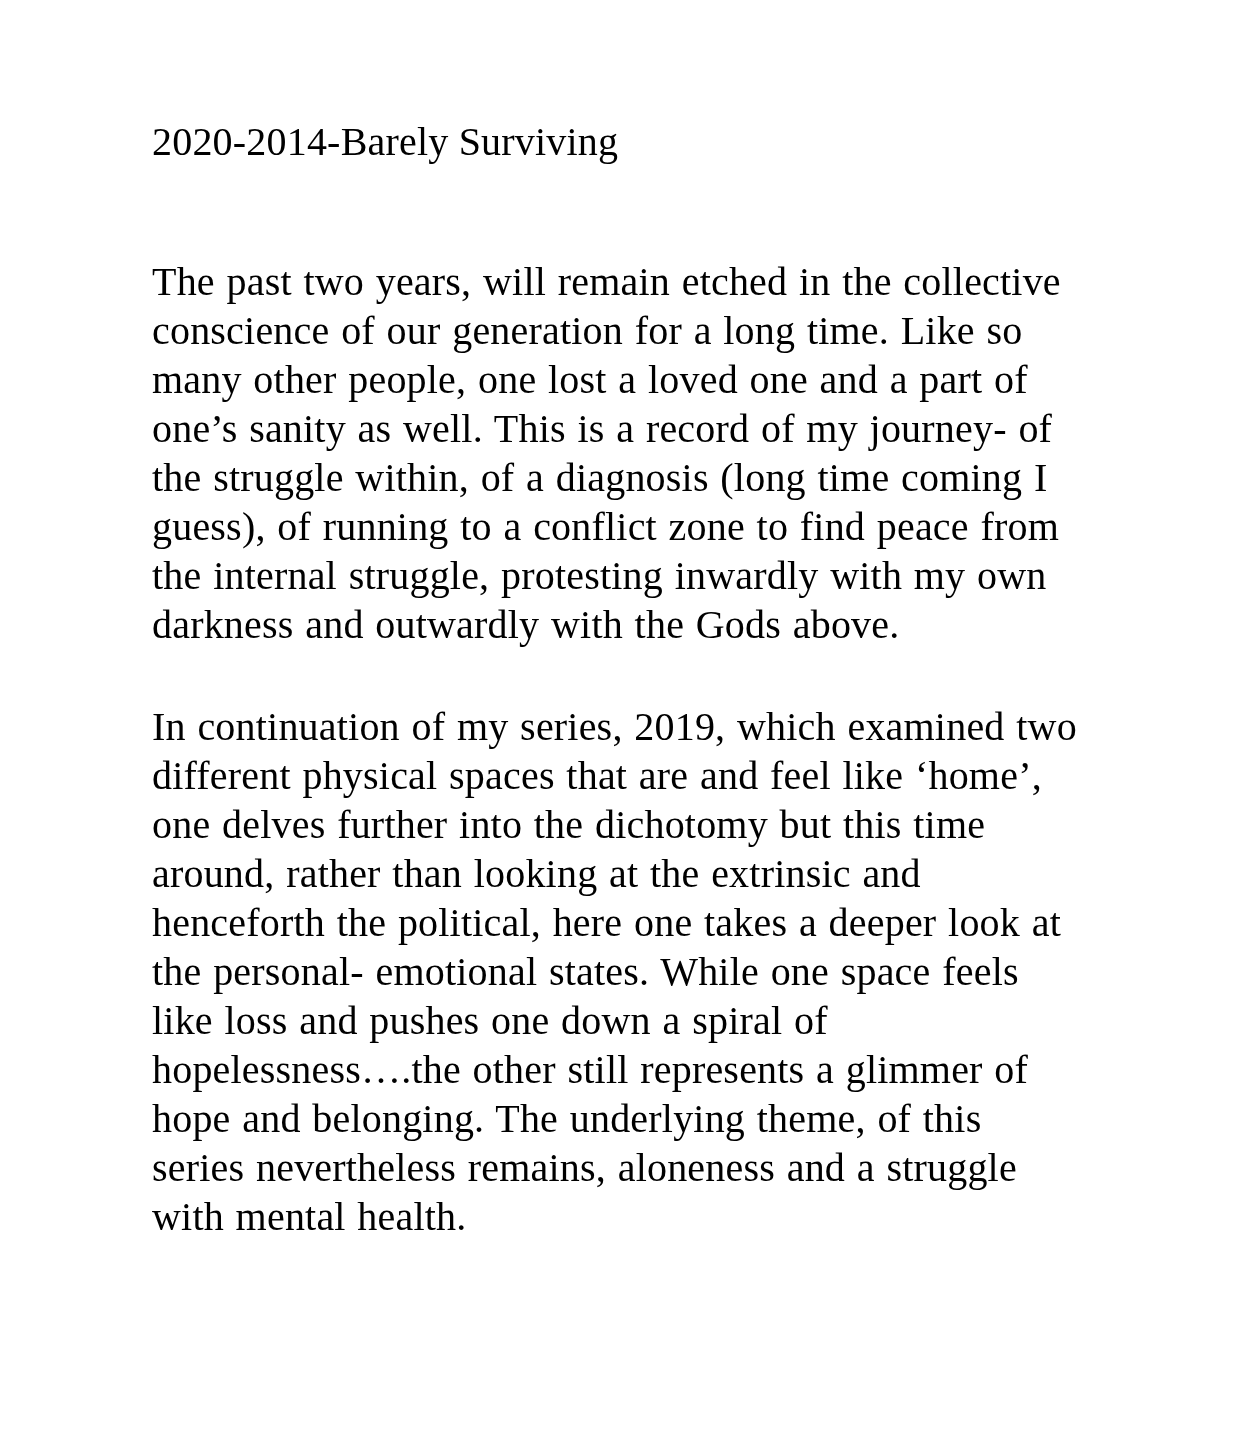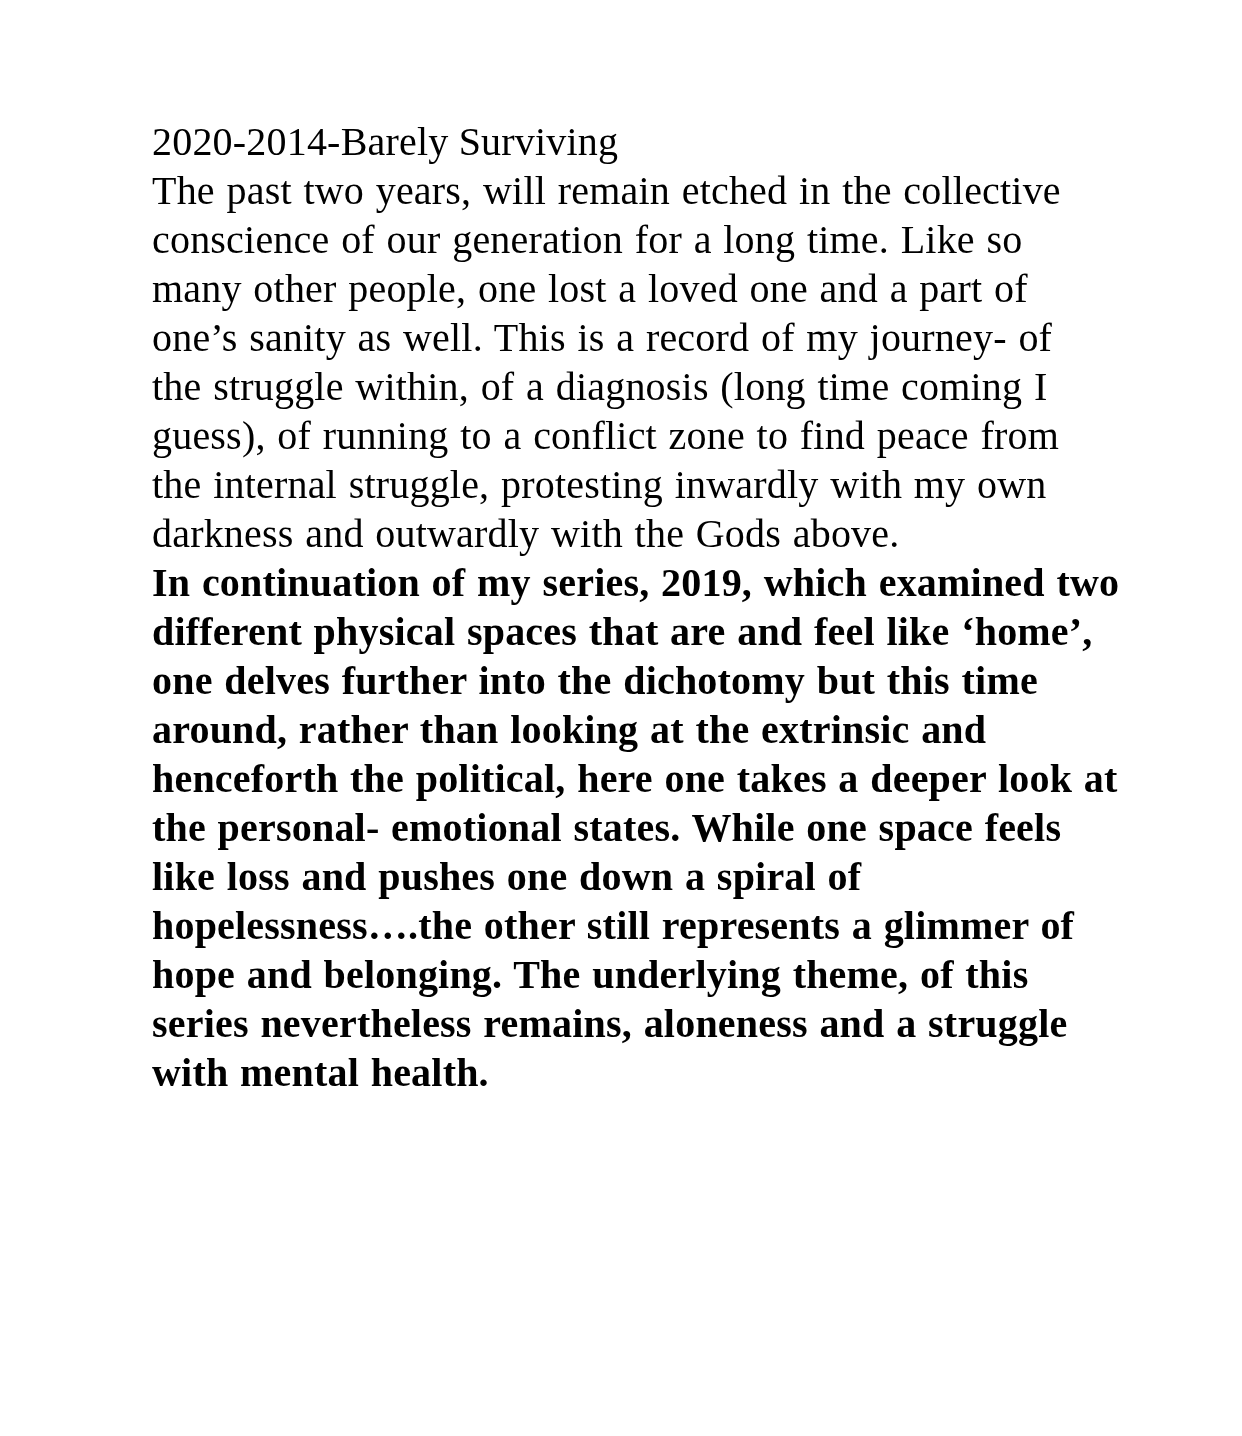--- a/index.html
+++ b/index.html
@@ -31,24 +31,25 @@
   }
   .doc-para {
     margin: 0;
     font-size: 40px;
     line-height: 49px;
     white-space: pre;
     letter-spacing: 0.2px;
     word-spacing: 1.5px;
   }
   .doc-para.first {
+    margin-top: 91px;
     font-family: Liberation Serif, serif;
   }
   .doc-para.second {
-    font-weight: bold;
+    margin-top: 53px;
   }
 </style>
 </head>
 <body>
 
 <div class="page">
   <h1 class="doc-title">2020-2014-Barely Surviving</h1>
   <p class="doc-para first">The past two years, will remain etched in the collective
 conscience of our generation for a long time. Like so
 many other people, one lost a loved one and a part of

